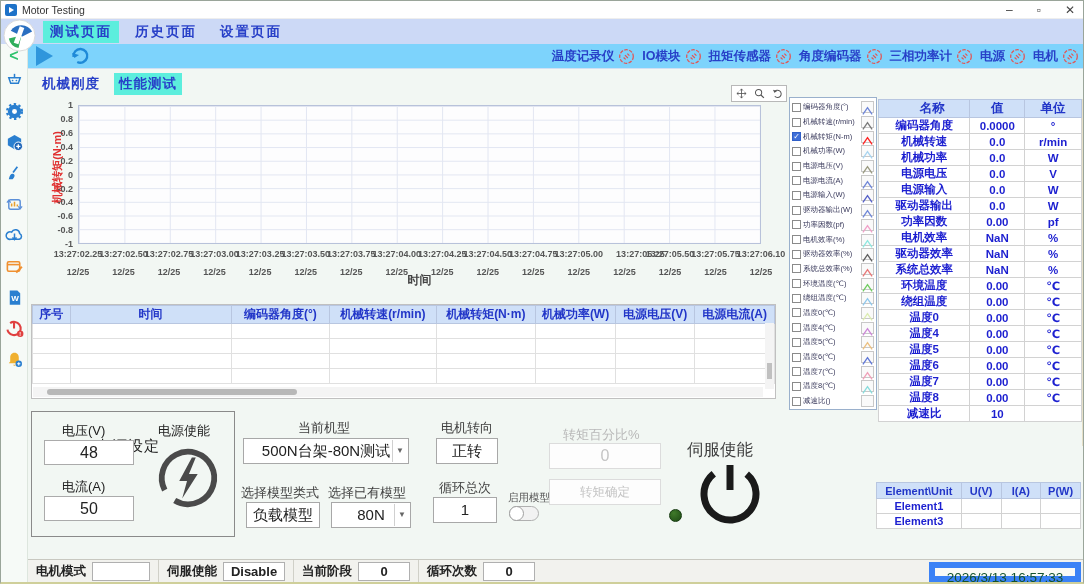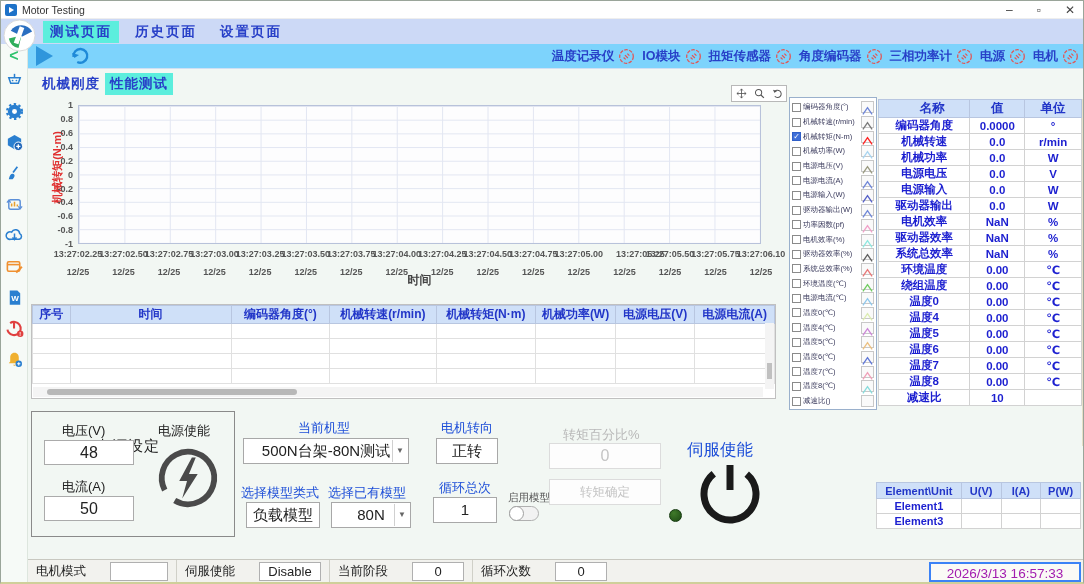--- a/index.html
+++ b/index.html
@@ -29,21 +29,21 @@
   #devices { position:absolute; right:6px; top:0; height:25px; display:flex; align-items:center; gap:7px; }
   .device { display:flex; align-items:center; gap:4px; }
   .device .dlabel { font-size:12.5px; font-weight:bold; color:#2840c8; }
 
   
   #sidebar { position:absolute; left:0; top:43px; width:27px; height:541px; background:#f6faf7; border-right:1px solid #dde6de; }
   #back-chevron { display:block; margin:5px auto 8px auto; width:14px; height:14px; color:#2ec26e; font-size:16px; font-weight:bold; text-align:center; line-height:14px; }
   .side-icon { display:block; margin:0 auto; width:19px; height:19px; margin-bottom:12px; }
 
   
-  #subtabs { position:absolute; left:36px; top:72px; display:flex; }
+  #subtabs { position:absolute; left:36px; top:72px; display:flex; gap:9px; }
   .subtab { font-size:13.5px; font-weight:bold; color:#2840c8; letter-spacing:1px; padding:2px 5px; }
   .subtab.active { background:#5ceedd; }
 
   
   #chart { position:absolute; left:30px; top:95px; width:748px; height:198px; }
   #plot { position:absolute; left:47px; top:9px; width:683px; height:139px; background:#fdfdfe; border:1px solid #b8c2da;
     background-image:linear-gradient(to right,#e2e6f2 1px,transparent 1px),linear-gradient(to bottom,#e2e6f2 1px,transparent 1px);
     background-size:calc(100%/15) calc(100%/10); }
   #ylabel { position:absolute; left:-29px; top:64px; width:110px; text-align:center; transform:rotate(-90deg); font-size:11px; font-weight:bold; color:#e03030; }
   .ytick { position:absolute; width:38px; text-align:right; font-size:9px; font-weight:bold; color:#555; }
@@ -78,41 +78,41 @@
   #vscroll .thumb { position:absolute; top:40px; left:2px; width:5px; height:16px; background:#c0c0c0; }
 
   
   #power-group { position:absolute; left:30px; top:410px; width:204px; height:126px; border:1px solid #8a8a8a; }
   #power-title { position:absolute; left:58px; top:-11px; background:#f2f7f3; padding:0 6px; font-size:15px; color:#222; font-weight:normal; letter-spacing:1px;margin-top:36px; }
   .pg-label { position:absolute; font-size:13px; color:#222; }
   .pg-input { position:absolute; width:90px; height:25px; background:#fff; border:1px solid #ababab; text-align:center; font-size:16px; color:#222; line-height:24px; }
   #power-enable-btn { position:absolute; left:122px; top:32px; width:68px; height:68px; }
 
   
-  .ctl-label { position:absolute; font-size:13px; color:#1d4ed8; white-space:nowrap; }
+  .ctl-label { position:absolute; font-size:13px; color:#404040; white-space:nowrap; }
   .ctl-box { position:absolute; height:26px; background:#fff; border:1px solid #a8a8a8; text-align:center; font-size:15px; color:#222; line-height:24px; }
   .dd-arrow { position:absolute; right:1px; top:1px; width:15px; height:22px; border-left:1px solid #d0d0d0; color:#666; font-size:8px; line-height:22px; text-align:center; }
   .disabled-label { color:#b8b8b8 !important; }
   .disabled-box { border-color:#dcdcdc !important; color:#c4c4c4 !important; background:#fdfdfd !important; }
   #enable-toggle { position:absolute; left:508px; top:505px; width:30px; height:15px; border:1px solid #b0b0b0; border-radius:8px; background:#f2f2f2; }
   #enable-toggle .knob { position:absolute; left:-1px; top:-1px; width:15px; height:15px; border:1px solid #a0a0a0; border-radius:50%; background:#fff; }
   #led { position:absolute; left:668px; top:508px; width:13px; height:13px; border-radius:50%; background:radial-gradient(circle at 35% 30%, #3f7a2a, #1e4a14); border:1px solid #163a10; }
   #servo-power { position:absolute; left:692px; top:456px; width:74px; height:74px; }
 
   
   #element-table { position:absolute; left:875px; top:481px; width:205px; border-collapse:collapse; background:#fff; }
   #element-table th { background:#cfe0f8; color:#2236c8; font-size:11px; font-weight:bold; border:1px solid #b8c6e0; height:16px; }
   #element-table td { border:1px solid #d2d2d2; height:15px; color:#1c1fd0; font-size:11px; font-weight:bold; text-align:center; }
 
   
   #statusbar { position:absolute; left:27px; top:558px; width:1057px; height:24px; background:#f2f2ee; border-top:1px solid #c8c8c0; display:flex; align-items:center; }
-  .sb-group { display:flex; align-items:center; height:100%; padding:0 8px; border-right:1px solid #d0d0c8; gap:24px; }
+  .sb-group { display:flex; align-items:center; height:100%; padding:0 8px; border-right:1px solid #d0d0c8; gap:6px;font-weight:bold; }
   .sb-label { font-size:12.5px; color:#222; }
   .sb-box { min-width:44px; height:19px; background:#fff; border:1px solid #b0b0b0; text-align:center; font-size:13px; color:#222; line-height:18px; padding:0 4px; }
-  #sb-time { position:absolute; right:4px; top:2px; width:152px; height:20px; background:#fafaf6; border:2px solid #3b82f6; text-align:center; font-size:13.5px; color:#a21caf; line-height:19px; }
+  #sb-time { position:absolute; right:4px; top:2px; width:152px; height:20px; background:#fafaf6; border:6px solid #3b82f6; text-align:center; font-size:13.5px; color:#14532d; line-height:19px; }
 </style>
 </head>
 <body>
 
 <div id="window">
 
   <div id="titlebar">
     <div id="app-icon"></div>
     <span id="title-text">Motor Testing</span>
     <div id="win-controls">
@@ -406,21 +406,21 @@
       </div>
       <div class="leg-row">
         <div class="leg-cb"></div>
         <span class="leg-label">环境温度(℃)</span>
         <div class="leg-line"><svg viewBox="0 0 13 12" width="11" height="10">
             <polyline points="1,10 6.5,2 12,10" fill="none" stroke="#70cc60" stroke-width="1.6"></polyline>
           </svg></div>
       </div>
       <div class="leg-row">
         <div class="leg-cb"></div>
-        <span class="leg-label">电源电流(℃)</span>
+        <span class="leg-label">绕组温度(℃)</span>
         <div class="leg-line"><svg viewBox="0 0 13 12" width="11" height="10">
             <polyline points="1,10 6.5,2 12,10" fill="none" stroke="#90c8ec" stroke-width="1.6"></polyline>
           </svg></div>
       </div>
       <div class="leg-row">
         <div class="leg-cb"></div>
         <span class="leg-label">温度0(℃)</span>
         <div class="leg-line"><svg viewBox="0 0 13 12" width="11" height="10">
             <polyline points="1,10 6.5,2 12,10" fill="none" stroke="#dcecb0" stroke-width="1.6"></polyline>
           </svg></div>
@@ -498,20 +498,25 @@
         </tr>
         <tr>
           <td>电源输入</td>
           <td>0.0</td>
           <td>W</td>
         </tr>
         <tr>
           <td>驱动器输出</td>
           <td>0.0</td>
           <td>W</td>
+        </tr>
+        <tr>
+          <td>功率因数</td>
+          <td>0.00</td>
+          <td>pf</td>
         </tr>
         <tr>
           <td>电机效率</td>
           <td>NaN</td>
           <td>%</td>
         </tr>
         <tr>
           <td>驱动器效率</td>
           <td>NaN</td>
           <td>%</td>

